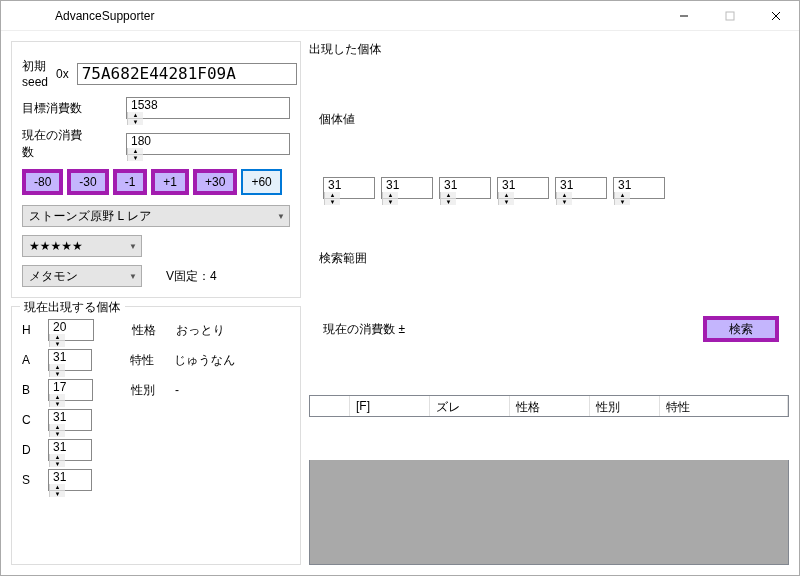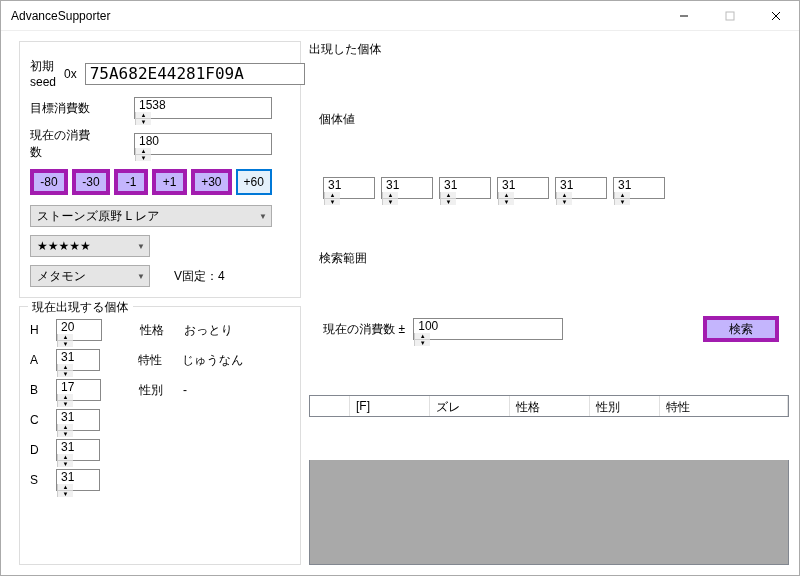--- a/index.html
+++ b/index.html
@@ -18,20 +18,21 @@
     box-shadow: 0 4px 20px rgba(0,0,0,0.15);
     display: flex;
     flex-direction: column;
   }
   .titlebar {
     height: 30px;
     display: flex;
     align-items: center;
     background: #fff;
     border-bottom: 1px solid #eee;
+    padding-left: 44px;
   }
   .titlebar .title { padding-left: 10px; flex: 1; }
   .titlebar .tbtn {
     width: 46px; height: 30px;
     display: flex; align-items: center; justify-content: center;
     color: #333;
   }
   .titlebar .tbtn.max { color: #bbb; }
   .titlebar .tbtn svg { width: 10px; height: 10px; }
   .content {
@@ -42,23 +43,22 @@
   }
   .leftcol {
     width: 290px;
     display: flex;
     flex-direction: column;
     gap: 8px;
   }
   .rightcol { flex: 1; display: flex; flex-direction: column; gap: 43px; }
   .group {
     border: 1px solid #ddd;
-    padding: 12px 28px 10px 10px;
+    padding: 12px 10px 10px 10px;
     position: relative;
-    margin-left: 8px;
   }
   .group-title {
     position: absolute;
     top: -8px;
     left: 8px;
     background: #fff;
     padding: 0 4px;
   }
   .row {
     display: flex;
@@ -357,27 +357,20 @@
             <div class="spin">
               <div>▲</div>
               <div>▼</div>
             </div>
           </div>
       </div>
 
       <div style="margin:0 10px 6px 10px;">検索範囲</div>
       <div class="row" style="margin:0 10px 10px 14px;">
         <span>現在の消費数 ±</span>
-        <div class="numwrap" style="width:150px;">
-          <input value="100" style="">
-          <div class="spin">
-              <div>▲</div>
-              <div>▼</div>
-            </div>
-        </div>
         <div style="flex:1;"></div>
         <div class="btn" style="min-width:76px;">検索</div>
       </div>
 
       <div class="tablehead">
         <div class="th" style="width:40px;"></div>
         <div class="th" style="width:80px;">[F]</div>
         <div class="th" style="width:80px;">ズレ</div>
         <div class="th" style="width:80px;">性格</div>
         <div class="th" style="width:70px;">性別</div>

